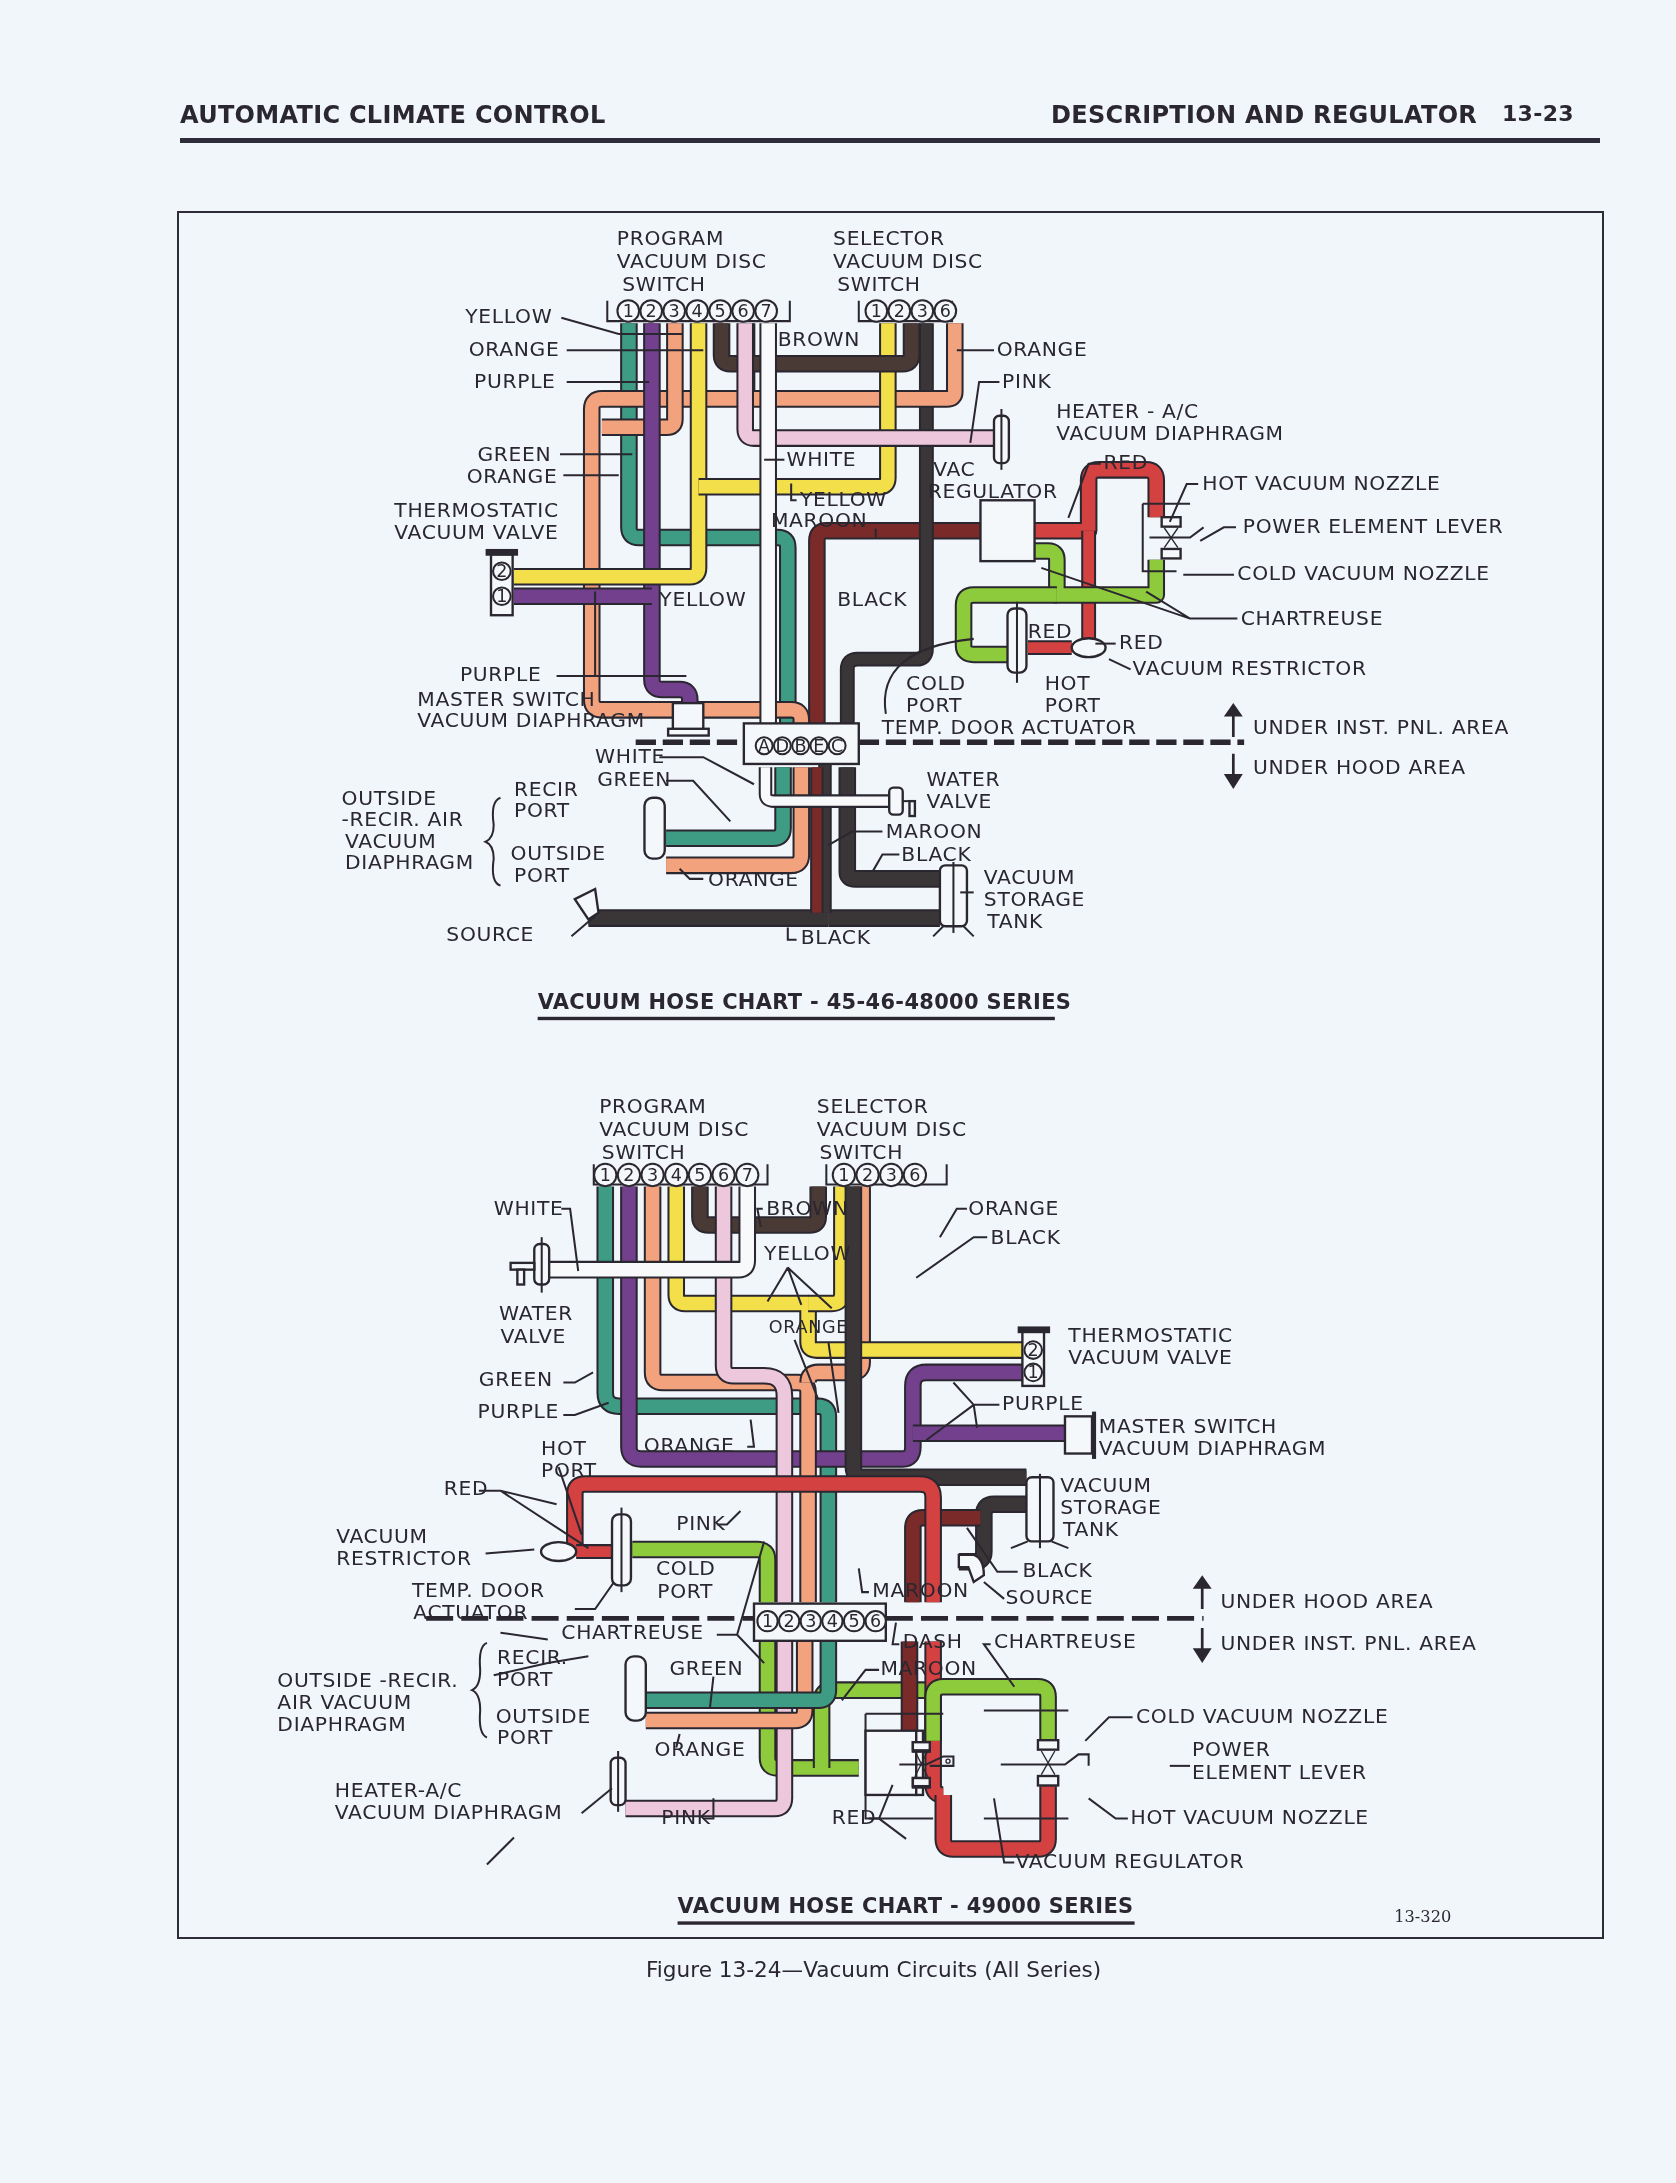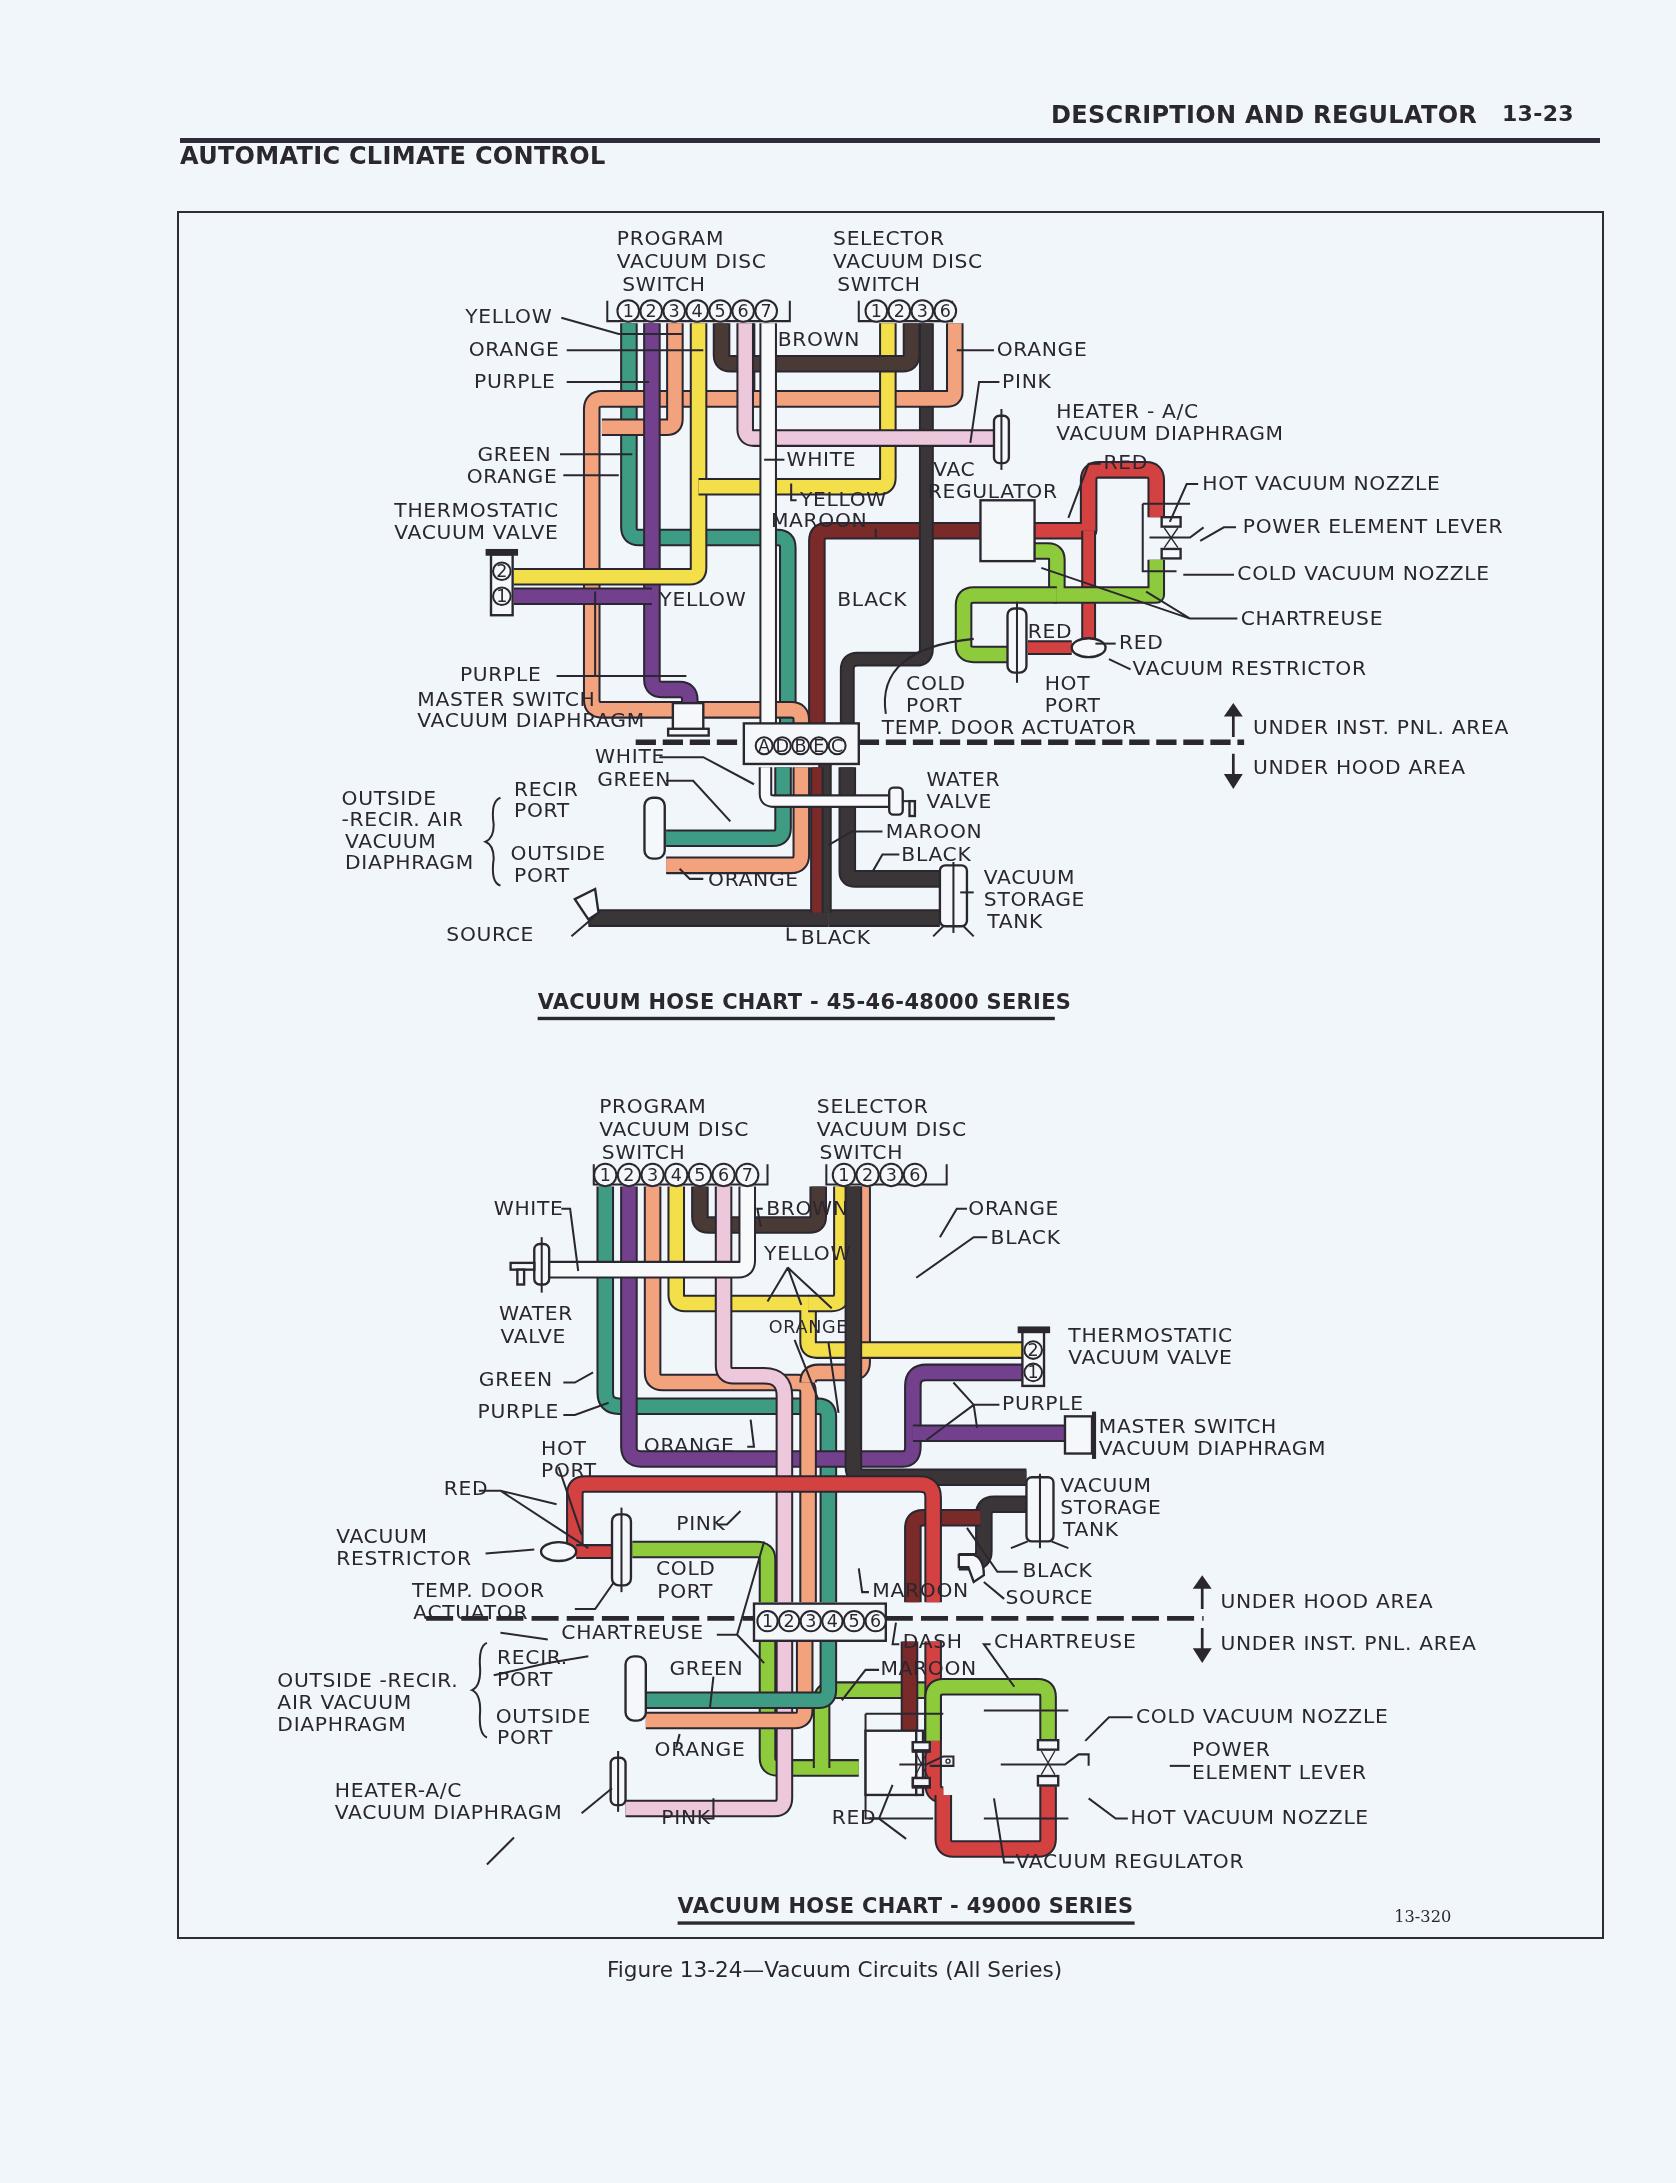--- a/index.html
+++ b/index.html
@@ -1,27 +1,27 @@
 <!DOCTYPE html>
 <html style="font-size:10.8px"><head>
 <meta charset="utf-8">
 <style>
   html,body{margin:0;padding:0;}
   body{width:1677px;height:2183px;background:#f1f6fa;position:relative;overflow:hidden;font-family:"DejaVu Sans",sans-serif;color:#2b2730;}
   .hdr{position:absolute;top:101px;font-family:"DejaVu Sans",sans-serif;font-weight:bold;font-size:24px;letter-spacing:0.3px;color:#2b2730;}
-  #hdr-left{left:180px;margin-top:41px;}
+  #hdr-left{left:180px;}
   #hdr-right{left:1051px;}
   #hdr-page{left:1502px;font-size:22px;}
   .rule{position:absolute;left:180px;width:1420px;height:4.7px;background:#2f2c3a;top:138px;}
   .frame{position:absolute;left:177px;top:211px;width:1427px;height:1728px;border:2.7px solid #2f2c3a;box-sizing:border-box;}
   svg.dg{position:absolute;left:0;top:0;}
   .lbl{font-family:"DejaVu Sans",sans-serif;font-size:30px;fill:#2b2730;letter-spacing:1px;}
   .lbl-s{font-size:26px;}
   .cap{font-family:"DejaVu Sans",sans-serif;font-weight:bold;font-size:31px;fill:#2b2730;letter-spacing:0.5px;}
-  .fig{position:absolute;top:1957px;left:607px;font-family:"DejaVu Sans",sans-serif;font-size:21.6px;color:#2b2730;}
+  .fig{position:absolute;top:1957px;left:646px;font-family:"DejaVu Sans",sans-serif;font-size:21.6px;color:#2b2730;}
   .code{font-family:"DejaVu Serif",serif;font-size:24px;fill:#2b2730;}
   .hose{fill:none;stroke-linecap:butt;stroke-linejoin:round;}
   .port{fill:#f5f8fb;stroke:#2b2730;stroke-width:3;}
   .pnum{font-family:"DejaVu Sans",sans-serif;font-size:26px;fill:#2b2730;text-anchor:middle;}
   .comp{fill:#f5f8fb;stroke:#2b2730;stroke-width:3.5;}
   .lead{stroke:#2b2730;stroke-width:3;fill:none;}
 </style>
 </head>
 <body>
 

